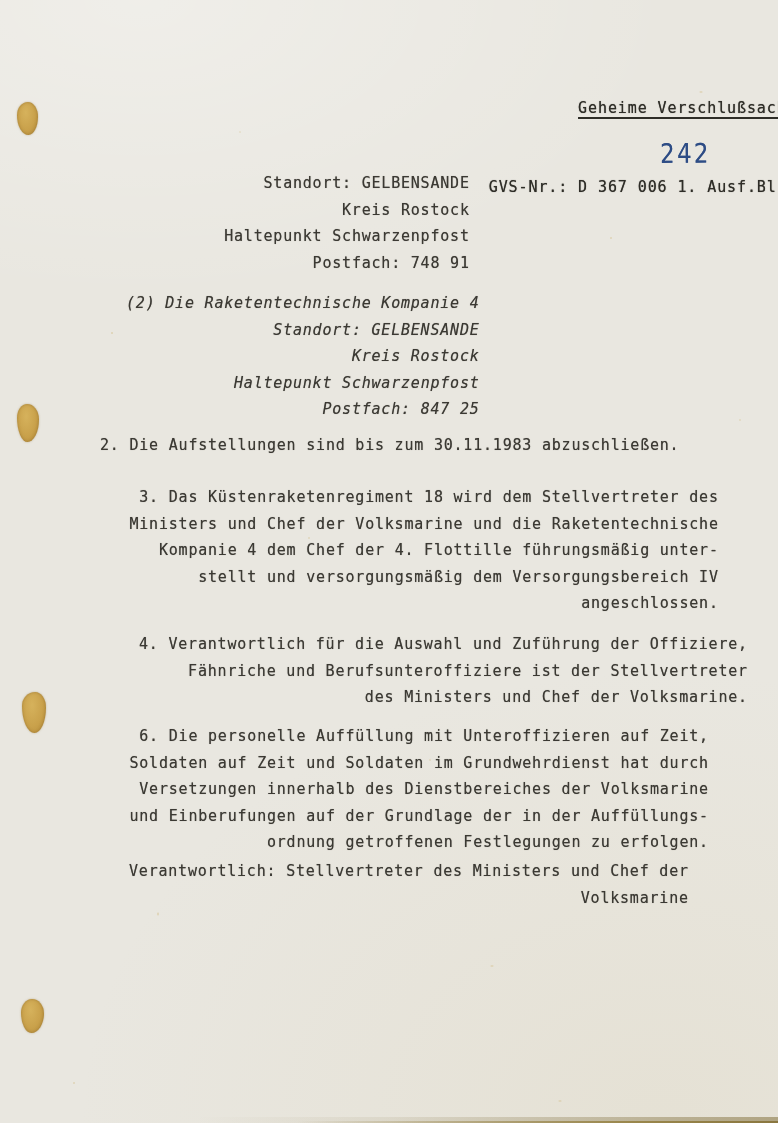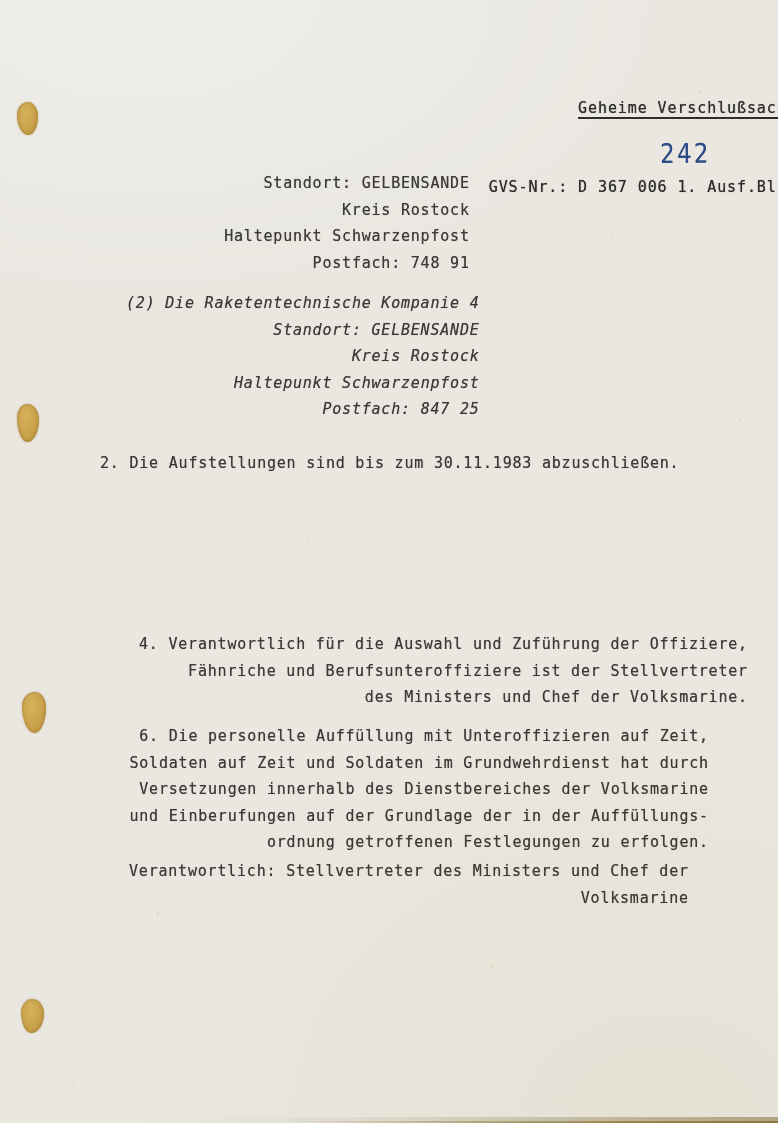--- a/index.html
+++ b/index.html
@@ -54,21 +54,21 @@
     font-family: "DejaVu Sans", "Liberation Sans", sans-serif;
     font-size: 27px;
     letter-spacing: 3px;
     color: #2d4c85;
     transform: scaleX(0.84) rotate(-0.5deg);
     transform-origin: left top;
     text-shadow: 0 0 0.6px rgba(45,76,133,0.7);
   }
   .addr1 { left: 126px; top: 170px; }
   .addr2 { left: 126px; top: 290px; font-style: italic; }
-  .item2 { left: 100px; top: 450px; }
+  .item2 { left: 100px; top: 432px; }
   .item3 { left: 100px; top: 484px; }
   .item4 { left: 100px; top: 631px; margin-left: 39px; }
   .item5 { left: 100px; top: 723px; }
   .resp  { left: 129px; top: 858px; }
   .glue {
     position: absolute;
     background: radial-gradient(ellipse at 42% 32%, #d6b25c 0%, #c9a14b 55%, #b78e3c 90%);
     box-shadow: 0 0 2px rgba(150,120,60,0.5), inset 0 0 3px rgba(130,95,35,0.55);
   }
   .glue-1 { left: 17px; top: 102px; width: 21px; height: 33px; border-radius: 52% 48% 45% 55% / 40% 44% 56% 60%; }
@@ -110,20 +110,25 @@
 Postfach: 748 91</div>
 
   <div class="typed addr2">(2) Die Raketentechnische Kompanie 4
 Standort: GELBENSANDE
           Kreis Rostock
           Haltepunkt Schwarzenpfost
 Postfach: 847 25</div>
 
   <div class="typed item2">2. Die Aufstellungen sind bis zum 30.11.1983 abzuschließen.</div>
 
+  <div class="typed item3">3. Das Küstenraketenregiment 18 wird dem Stellvertreter des
+   Ministers und Chef der Volksmarine und die Raketentechnische
+   Kompanie 4 dem Chef der 4. Flottille führungsmäßig unter-
+   stellt und versorgungsmäßig dem Versorgungsbereich IV
+   angeschlossen.</div>
 
   <div class="typed item4">4. Verantwortlich für die Auswahl und Zuführung der Offiziere,
    Fähnriche und Berufsunteroffiziere ist der Stellvertreter
    des Ministers und Chef der Volksmarine.</div>
 
   <div class="typed item5">6. Die personelle Auffüllung mit Unteroffizieren auf Zeit,
    Soldaten auf Zeit und Soldaten im Grundwehrdienst hat durch
    Versetzungen innerhalb des Dienstbereiches der Volksmarine
    und Einberufungen auf der Grundlage der in der Auffüllungs-
    ordnung getroffenen Festlegungen zu erfolgen.</div>

